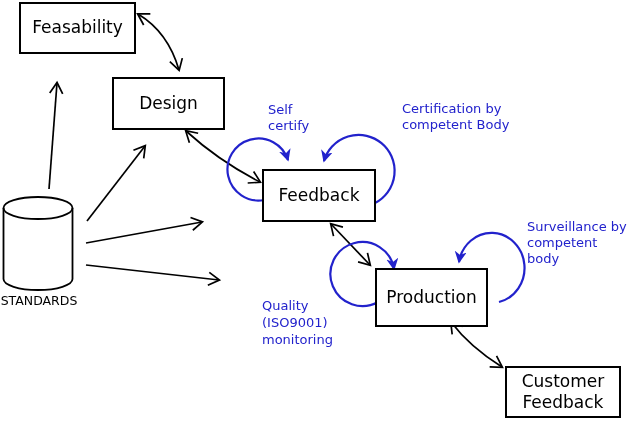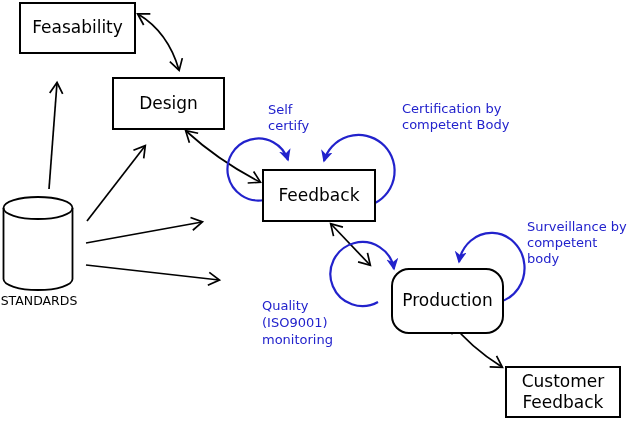--- a/index.html
+++ b/index.html
@@ -10,21 +10,21 @@
   .layer{position:absolute;left:0;top:0;}
   .node{
     position:absolute;border:2px solid #000;background:#fff;
     display:flex;align-items:center;justify-content:center;
     font-size:17px;color:#000;text-align:center;line-height:1.25;
     white-space:pre-line;box-sizing:border-box;
   }
   .n-feas{left:19px;top:2px;width:117px;height:52px;}
   .n-design{left:112px;top:77px;width:113px;height:53px;}
   .n-approval{left:262px;top:169px;width:114px;height:53px;}
-  .n-production{left:391px;top:268px;width:113px;height:66px;border-radius:18px;}
+  .n-production{left:375px;top:268px;width:113px;height:59px;}
   .n-customer{left:505px;top:366px;width:116px;height:52px;}
   .annotation{
     position:absolute;color:#2222CC;font-size:13px;line-height:16px;
     white-space:pre-line;
   }
   .a-self{left:268px;top:102px;}
   .a-cert{left:357px;top:101px;margin-left:45px;}
   .a-surv{left:527px;top:219px;}
   .a-qual{left:262px;top:297px;line-height:17px;}
   .ds-label{

